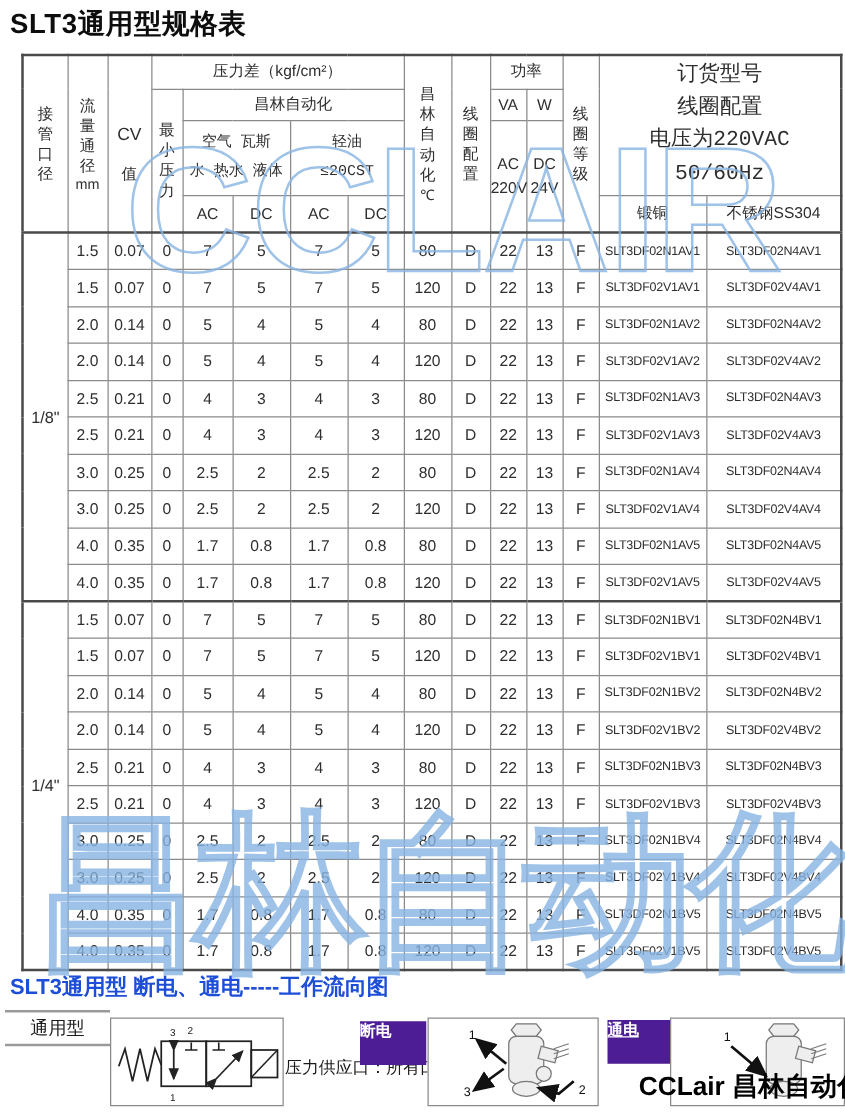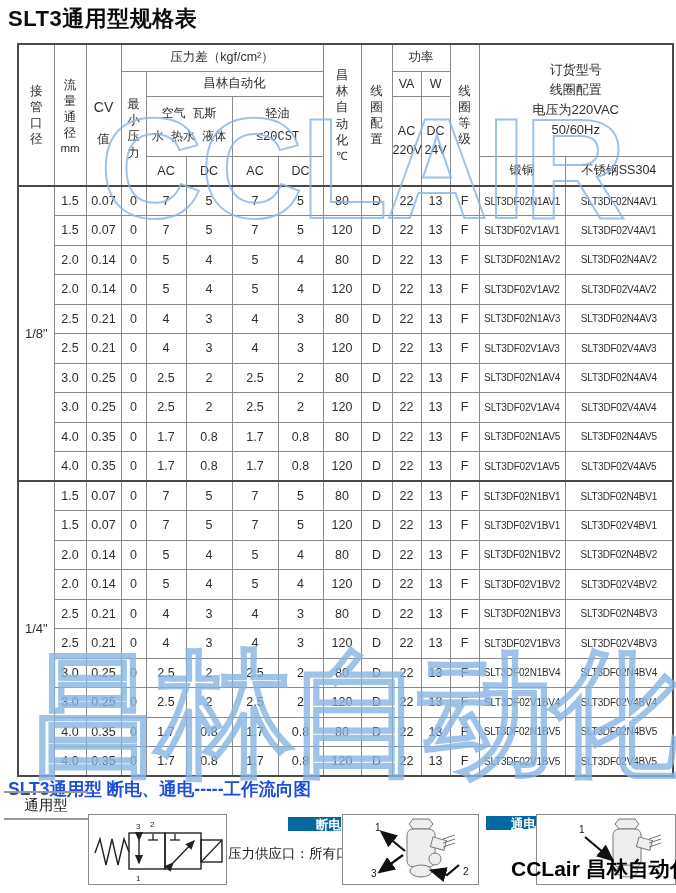--- a/index.html
+++ b/index.html
@@ -26,41 +26,41 @@
   thead tr.hr-c { height:60px; }
   thead tr.hr-d { height:30px; }
   tbody tr { height:29.5px; }
   tbody td { font-size:12.5px; }
   tbody { border-top:2px solid #4a4a4a; }
   tr.group-start td { border-top:2px solid #4a4a4a; }
   .vt { width:1.05em; margin:0 auto; word-break:break-all; line-height:1.3; font-size:12.5px; }
   .cv-top { font-size:14px; margin-bottom:16px;margin-top:16px; }
   .two-line { line-height:1.9; font-size:12px;font-family:Liberation Mono, monospace; }
   .acdc-cell { line-height:1.5; font-size:12.5px; }
-  .order-cell div { line-height:1.55; font-size:13px; }
+  .order-cell div { line-height:1.55; font-size:17px;font-family:Liberation Mono, monospace; }
   .unit { font-size:11.5px; }
   td.model { font-size:10px; letter-spacing:-0.2px; color:#333;margin-top:16px; }
   td.size-cell { font-size:13px; }
 
   
   .wm {
     position:absolute; z-index:4; pointer-events:none; font-weight:bold;
     color:transparent; -webkit-text-stroke:2px #88b5e3; opacity:.8; line-height:1; white-space:nowrap;
   }
   .wm1 { left:88px; top:98px; font-size:142px; letter-spacing:-2px;padding-left:12px; }
   .wm2 { left:26px; top:646px; font-size:136px; letter-spacing:-5px; }
 
   
   .flow-title { position:absolute; left:8px; top:777px; font-size:17.5px; font-weight:bold; color:#1d4ed8; }
-  .generic-label { position:absolute; left:4px; top:791px; width:84px; text-align:center; font-size:14.5px;
+  .generic-label { position:absolute; left:4px; top:808px; width:84px; text-align:center; font-size:14.5px;
     border-top:2px solid #9a9a9a; border-bottom:2px solid #9a9a9a; padding:3px 0; color:#1a1a1a; }
   .symbol-box { position:absolute; left:88px; top:814px; width:139px; height:71px; border:1.5px solid #8a8a8a; background:#fff; }
   .pressure-note { position:absolute; left:228px; top:845px; font-size:13.5px; color:#1a1a1a; }
-  .state-label { position:absolute; height:14px; background:#0369a1; color:#fff; font-size:12.5px; font-weight:bold;
-    text-align:right; line-height:17px; z-index:6; }
+  .state-label { position:absolute; height:35px; background:#4c1d95; color:#fff; font-size:12.5px; font-weight:bold;
+    text-align:left; line-height:17px; z-index:6; }
   .off-label { left:288px; top:817px; width:53px; }
   .on-label  { left:486px; top:816px; width:50px;text-decoration:underline; }
   .flow-box { position:absolute; top:814px; height:71px; border:1.5px solid #8a8a8a; background:#fff; }
   .box1 { left:342px; width:137px; }
   .box2 { left:536px; width:140px; }
   .logo { position:absolute; left:511px; top:855px; font-size:21px; font-weight:bold; color:#000; z-index:7; white-space:nowrap; }
   svg text { font-family:"Liberation Sans", sans-serif; }
 </style>
 </head>
 <body>

